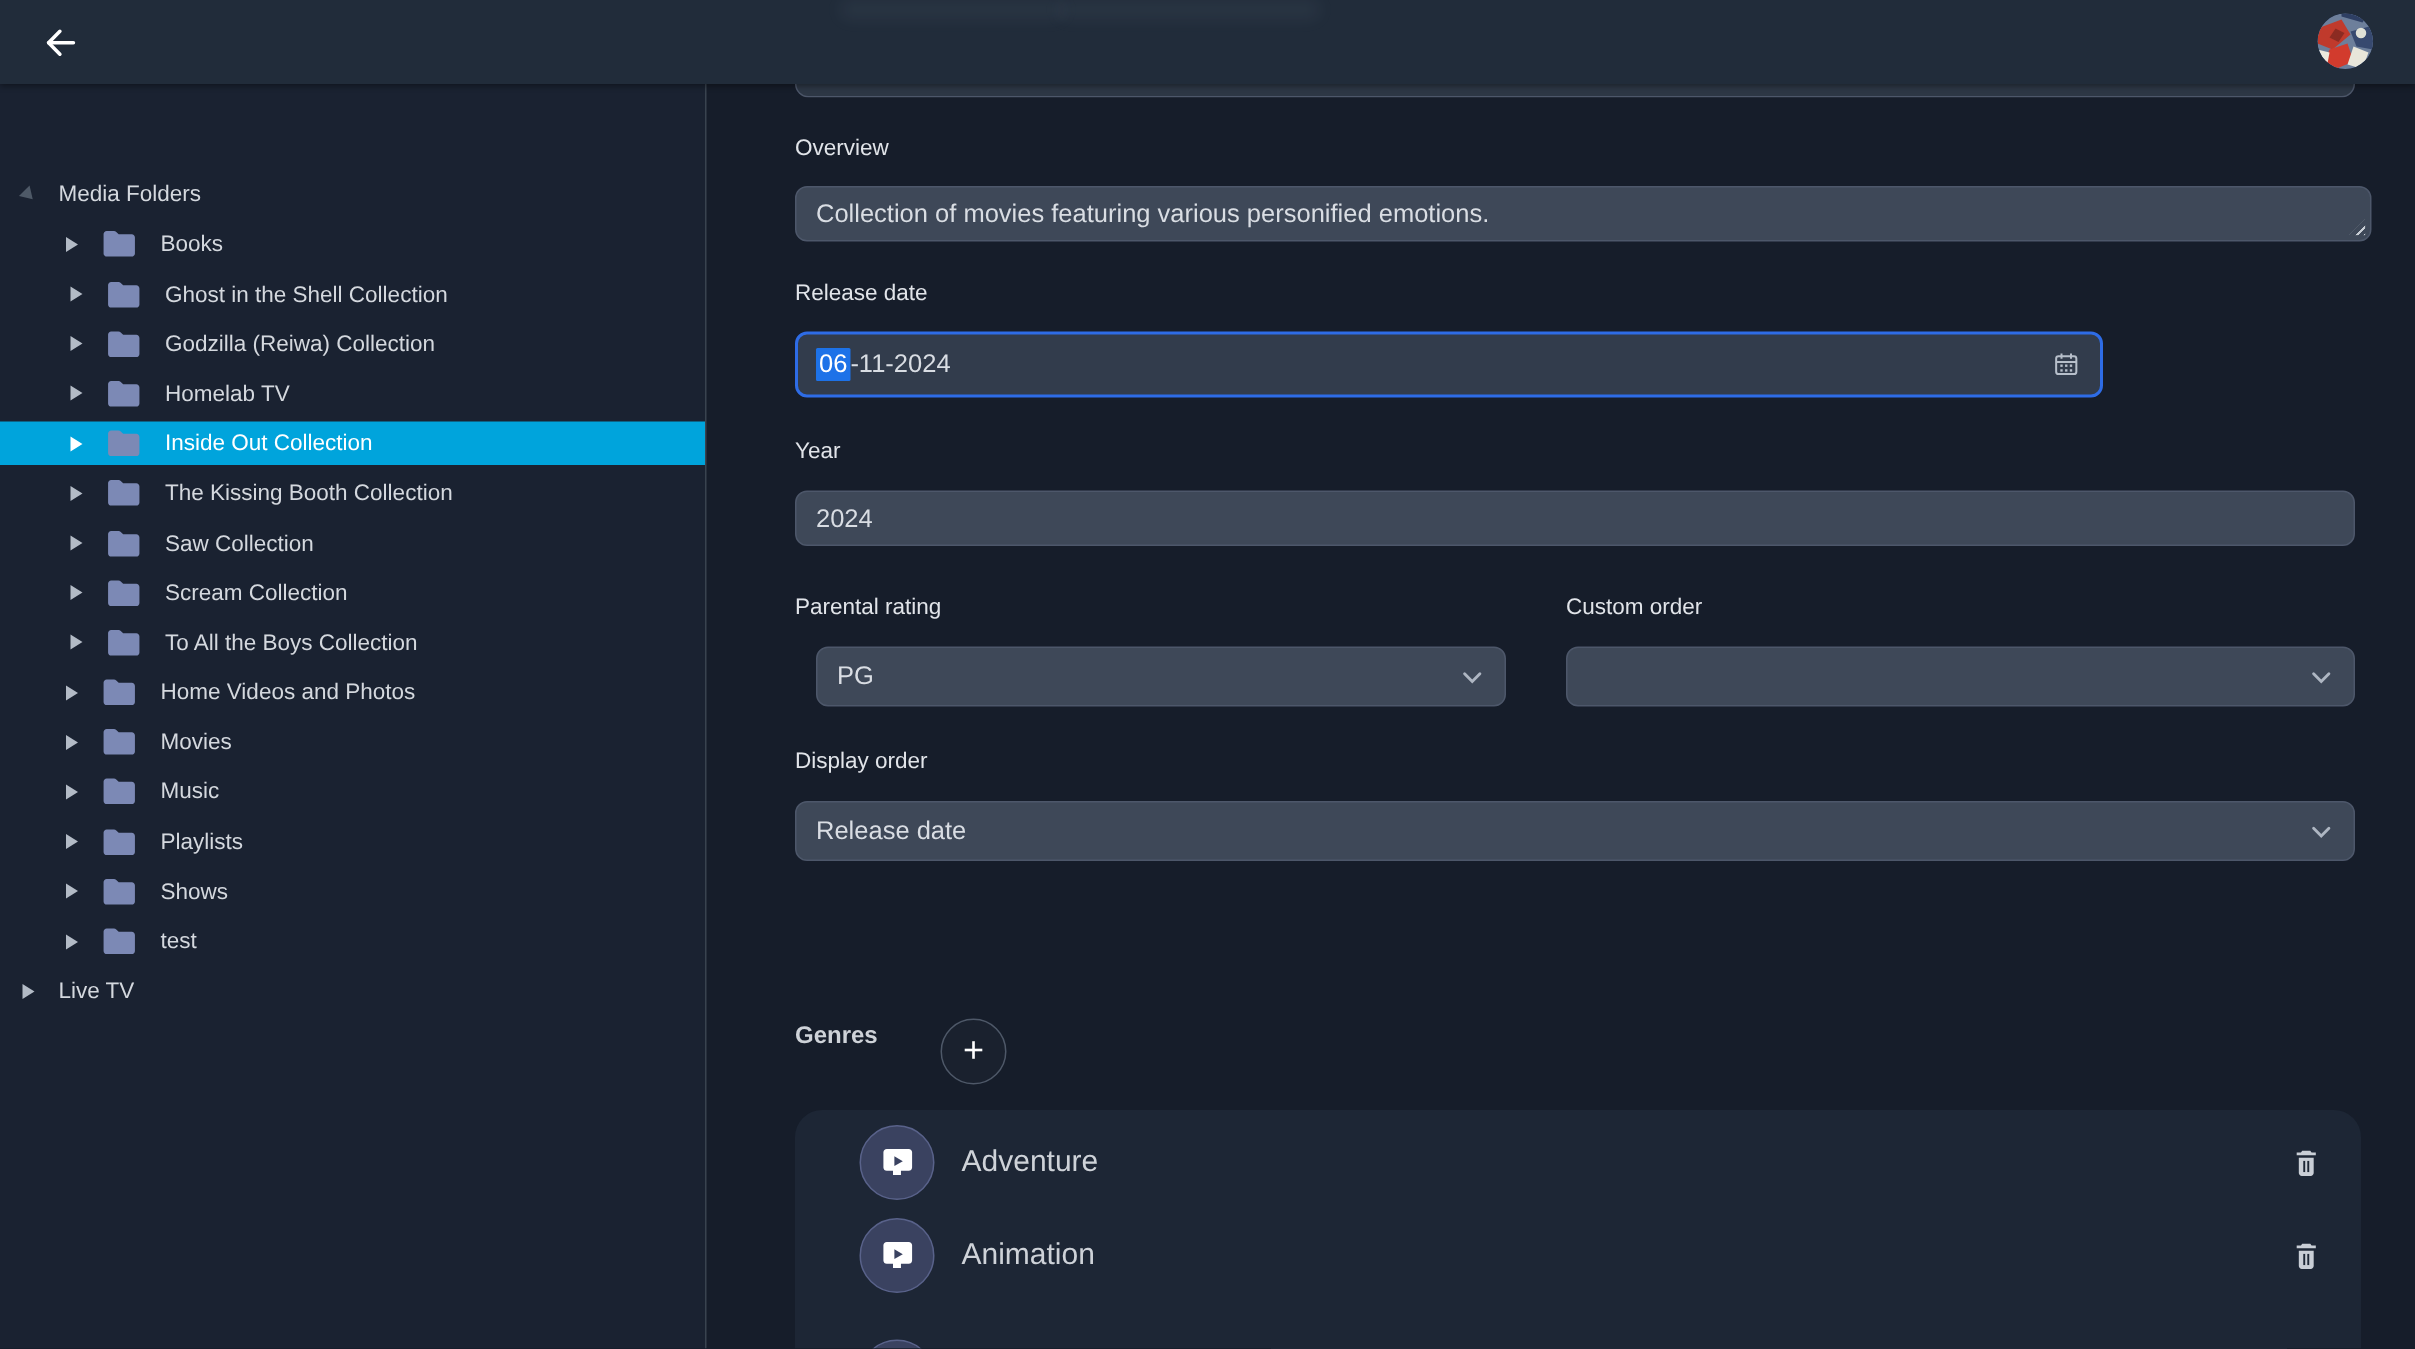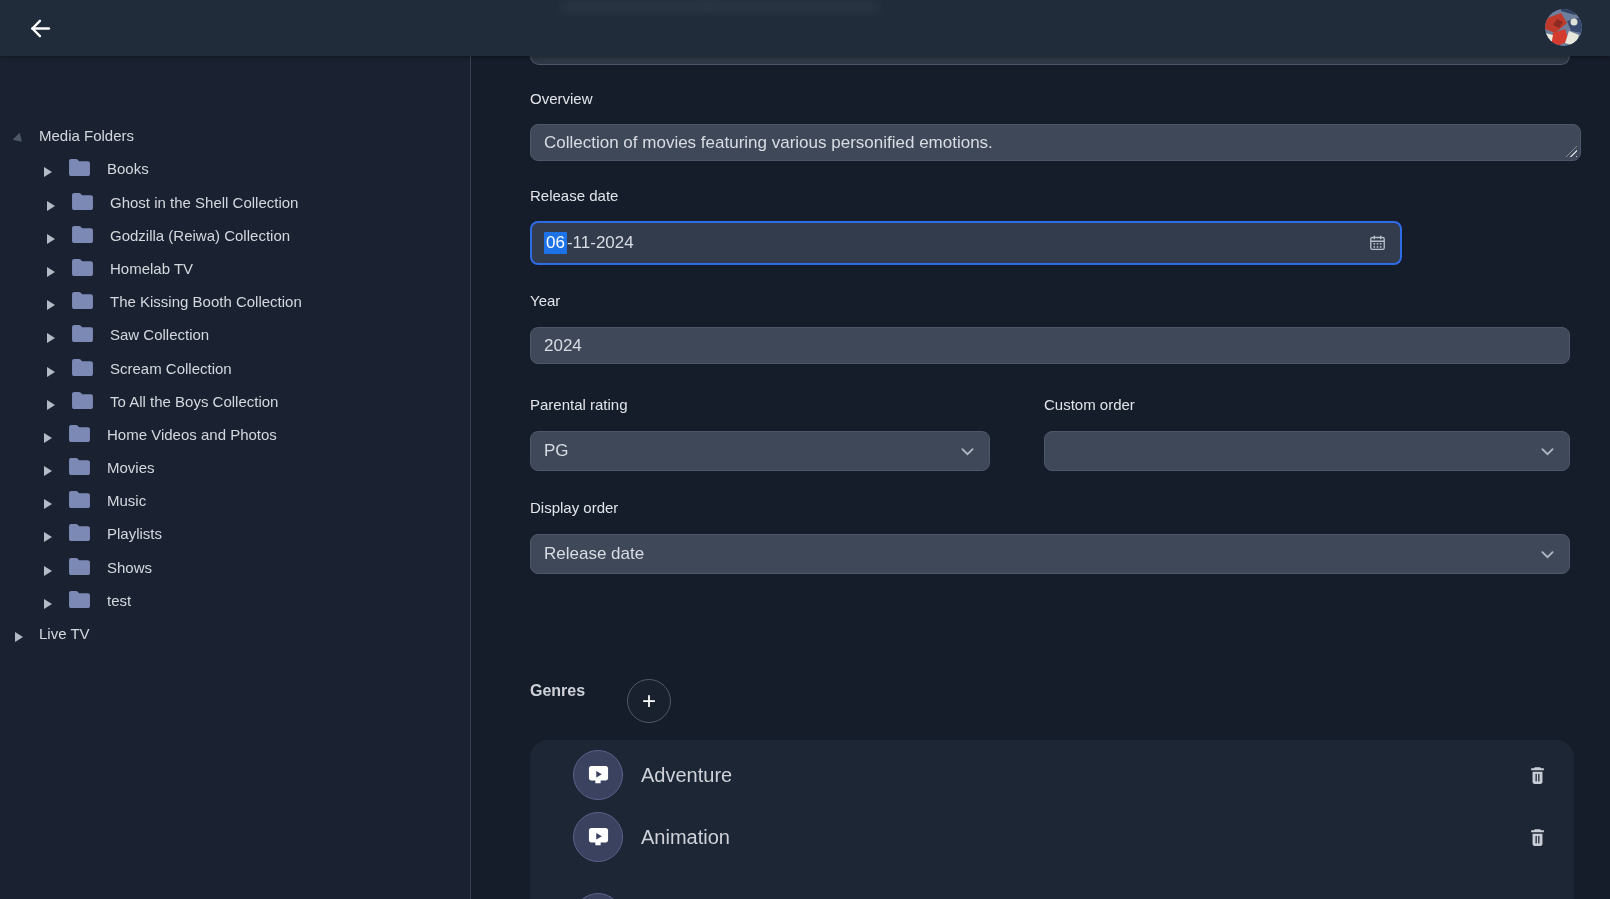--- a/index.html
+++ b/index.html
@@ -14,21 +14,21 @@
   .smudge{position:absolute;top:0;height:13px;background:rgba(205,215,230,.05);filter:blur(5px);border-radius:6px}
   .smudge.a{left:560px;width:150px}
   .smudge.b{left:705px;width:175px}
   .back-btn{position:absolute;left:25px;top:14px;width:30px;height:28px;background:none;border:none;
     padding:0;cursor:pointer;display:flex;align-items:center;justify-content:center}
   .avatar-btn{position:absolute;right:28px;top:9px;width:37px;height:37px;border-radius:50%;
     overflow:hidden;padding:0;border:none;background:#44587e;cursor:pointer}
   
   .sidebar{position:absolute;left:0;top:56px;width:471px;bottom:0;background:#1a2231;
     border-right:1px solid #39434f;box-sizing:border-box;padding-top:55px;z-index:5}
-  .trow{height:29px;margin:4.2px 0;display:flex;align-items:flex-end;font-size:15px;
+  .trow{height:29px;margin:4.2px 0;display:flex;align-items:center;font-size:15px;
     color:#d4d8de;cursor:pointer;white-space:nowrap}
   .trow.sel{background:#00a4dc;color:#fff}
   .trow.d0{padding-left:15px}
   .trow.d1{padding-left:44px}
   .trow.d2{padding-left:47px}
   .caret{width:0;height:0;border-top:5.5px solid transparent;border-bottom:5.5px solid transparent;
     border-left:8px solid #b3bbc6;margin-right:16px;flex:none}
   .caret.expanded{border-left-color:#4e5967;transform:rotate(45deg)}
   .trow.sel .caret{border-left-color:#fff}
   .folder{width:23px;height:19px;margin-right:16px;flex:none;display:flex}
@@ -42,21 +42,21 @@
     border:1px solid #4d576a;border-top:none;border-radius:0 0 9px 9px;box-sizing:border-box}
   .overview{left:58px;top:68px;width:1051px;height:37px;overflow:hidden}
   .grip{position:absolute;right:3px;bottom:3px;width:11px;height:11px;
     background:repeating-linear-gradient(135deg,transparent 0 2.4px,#c7ccd3 2.4px 4px);
     clip-path:polygon(100% 0,100% 100%,0 100%)}
   .datebox{left:58px;top:165px;width:872px;height:44px;background:#323c4c;
     border:2px solid #2e6ce6;padding:0 14px}
   .sel-seg{background:#1d72e8;color:#fff;border-radius:1px;padding:1px 2px;margin-left:-2px}
   .cal-icon{position:absolute;right:13px;top:50%;transform:translateY(-50%);display:flex;cursor:pointer}
   .yearbox{left:58px;top:271px;width:1040px;height:37px}
-  .parental{left:58px;top:375px;width:460px;height:40px}
+  .parental{left:72px;top:375px;width:460px;height:40px}
   .custom{left:572px;top:375px;width:526px;height:40px}
   .display{left:58px;top:478px;width:1040px;height:40px}
   .chev{flex:none;margin-left:8px;display:flex}
   
   .genres-head{position:absolute;left:58px;top:626px;font-size:16px;font-weight:bold;color:#ced2d8}
   .add-btn{position:absolute;left:155px;top:623px;width:44px;height:44px;border-radius:50%;
     border:1px solid #4e5868;background:rgba(255,255,255,.02);color:#fff;font-size:24px;font-weight:300;
     display:flex;align-items:center;justify-content:center;cursor:pointer;padding:0;line-height:1;box-sizing:border-box}
   .gcard{position:absolute;left:58px;top:684px;width:1044px;height:300px;background:#1d2635;
     border-radius:18px}
@@ -139,20 +139,29 @@
         <span>Godzilla (Reiwa) Collection</span>
       </div>
       <div class="trow d2">
         <span class="caret collapsed"></span>
         <span class="folder">
           <svg viewBox="0 0 24 20" width="23" height="19" fill="#7c89b5">
             <path d="M1 3.2C1 2 2 1 3.2 1h5.1c.6 0 1.2.25 1.6.68L11.6 3.4h9.2C22 3.4 23 4.4 23 5.6v11.2c0 1.2-1 2.2-2.2 2.2H3.2C2 19 1 18 1 16.8z"></path>
           </svg>
         </span>
         <span>Homelab TV</span>
+      </div>
+      <div class="trow d2 sel">
+        <span class="caret collapsed"></span>
+        <span class="folder">
+          <svg viewBox="0 0 24 20" width="23" height="19" fill="#7c89b5">
+            <path d="M1 3.2C1 2 2 1 3.2 1h5.1c.6 0 1.2.25 1.6.68L11.6 3.4h9.2C22 3.4 23 4.4 23 5.6v11.2c0 1.2-1 2.2-2.2 2.2H3.2C2 19 1 18 1 16.8z"></path>
+          </svg>
+        </span>
+        <span>Inside Out Collection</span>
       </div>
       <div class="trow d2">
         <span class="caret collapsed"></span>
         <span class="folder">
           <svg viewBox="0 0 24 20" width="23" height="19" fill="#7c89b5">
             <path d="M1 3.2C1 2 2 1 3.2 1h5.1c.6 0 1.2.25 1.6.68L11.6 3.4h9.2C22 3.4 23 4.4 23 5.6v11.2c0 1.2-1 2.2-2.2 2.2H3.2C2 19 1 18 1 16.8z"></path>
           </svg>
         </span>
         <span>The Kissing Booth Collection</span>
       </div>

